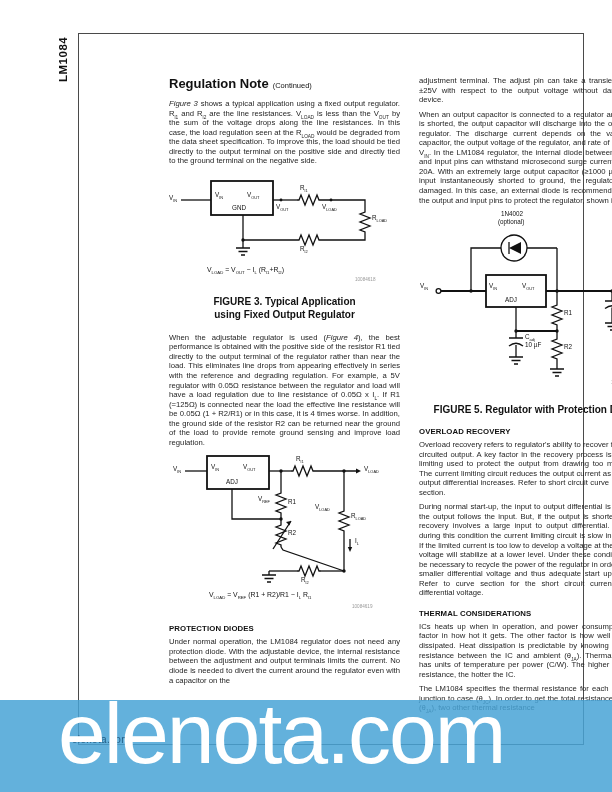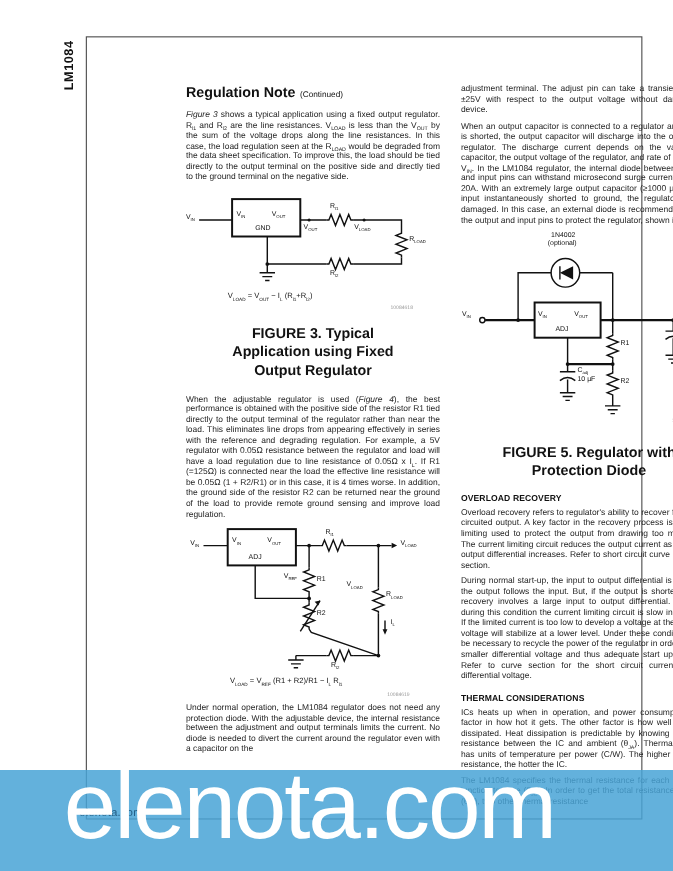--- a/index.html
+++ b/index.html
@@ -16,21 +16,21 @@
     transform:rotate(-90deg);transform-origin:0 0;
     font-size:11.5px;font-weight:bold;letter-spacing:.5px;color:#111;white-space:nowrap;
   }
   .col{position:absolute;}
   .col-left{left:90px;top:40px;width:231px;}
   .col-right{left:340px;top:42px;width:233px;}
   .doc-title{font-size:13px;font-weight:bold;color:#111;margin:2px 0 8px 0;}
   .doc-title .cont{font-size:7.5px;font-weight:normal;margin-left:4px;margin-top:27px;}
   p.body{font-size:7.7px;line-height:1.24;text-align:justify;margin:0 0 5px 0;color:#252525;}
   h3.sect{font-size:7.8px;font-weight:bold;color:#111;margin:11px 0 4px 0;letter-spacing:.1px;}
-  .caption{font-size:13px;font-weight:bold;text-align:center;line-height:1.3;color:#111;margin:8px 14px 12px 14px;}
+  .caption{font-size:10px;font-weight:bold;text-align:center;line-height:1.3;color:#111;margin:8px 14px 12px 14px;}
   .fig{position:relative;margin-top:6px;}
   .fig svg{display:block;}
   .flbl{position:absolute;font-size:6.3px;white-space:nowrap;color:#111;line-height:1;}
   .fformula{font-size:6.9px;}
   .fcode{font-size:4.6px;color:#999;}
   sub{font-size:62%;line-height:0;}
   i{}
   
   .wm-band{
     position:absolute;left:0;top:700px;width:612px;height:92px;
@@ -137,20 +137,21 @@
       <span class="flbl" style="left:89px;top:43px">V<sub>REF</sub></span>
       <span class="flbl" style="left:146px;top:51px">V<sub>LOAD</sub></span>
       <span class="flbl" style="left:182px;top:60px">R<sub>LOAD</sub></span>
       <span class="flbl" style="left:186px;top:85px">I<sub>L</sub></span>
       <span class="flbl" style="left:119px;top:77px">R2</span>
       <span class="flbl" style="left:132px;top:124px">R<sub>l2</sub></span>
       <span class="flbl fformula" style="left:40px;top:139px">V<sub>LOAD</sub> = V<sub>REF</sub> (R1 + R2)/R1 − I<sub>L</sub> R<sub>l1</sub></span>
       <span class="flbl fcode" style="left:183px;top:152px">10084619</span>
     </div>
 
+    <h3 class="sect">PROTECTION DIODES</h3>
     <p class="body">Under normal operation, the LM1084 regulator does not need any protection diode. With the adjustable device, the internal resistance between the adjustment and output terminals limits the current. No diode is needed to divert the current around the regulator even with a capacitor on the</p>
   </div>
 
   <div class="col col-right">
     <p class="body">adjustment terminal. The adjust pin can take a transient signal of ±25V with respect to the output voltage without damaging the device.</p>
     <p class="body">When an output capacitor is connected to a regulator and the input is shorted, the output capacitor will discharge into the output of the regulator. The discharge current depends on the value of the capacitor, the output voltage of the regulator, and rate of decrease of V<sub>IN</sub>. In the LM1084 regulator, the internal diode between the output and input pins can withstand microsecond surge currents of 10A to 20A. With an extremely large output capacitor (≥1000 µf), and with input instantaneously shorted to ground, the regulator could be damaged. In this case, an external diode is recommended between the output and input pins to protect the regulator, shown in .</p>
 
     <div class="fig" style="height:182px;">
       <svg width="235" height="182" viewBox="0 0 235 182">
         <circle cx="95" cy="37" r="13" class="wire"></circle>

